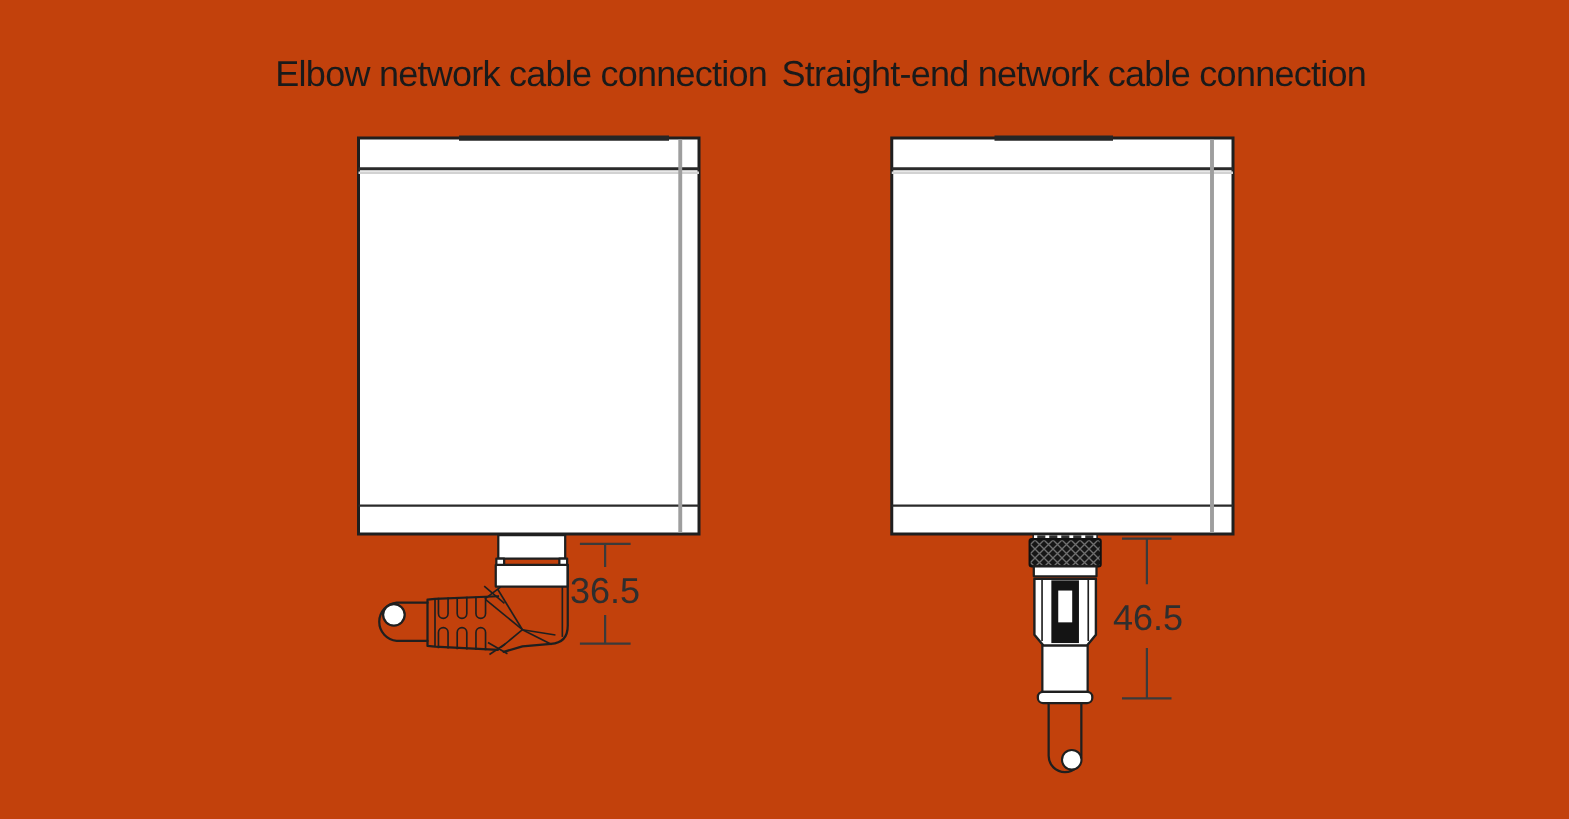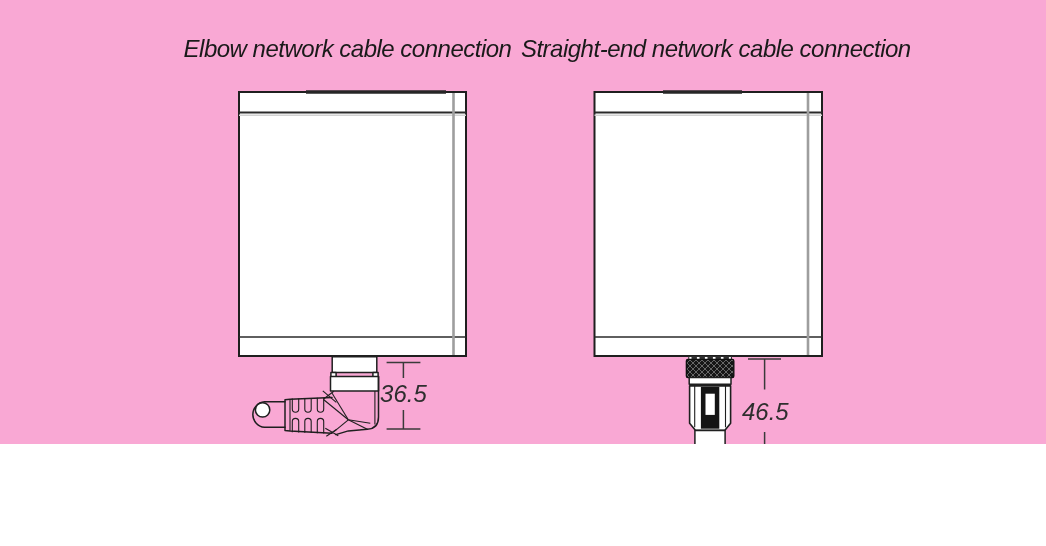--- a/index.html
+++ b/index.html
@@ -1,17 +1,17 @@
 <!DOCTYPE html>
 <html><head>
 <meta charset="utf-8">
 <style>
   html,body{margin:0;padding:0;background:#ffffff;}
-  .stage{position:relative;width:1046px;height:444px;background:#f9a8d4;overflow:hidden;
-         font-family:"Liberation Sans","DejaVu Sans",sans-serif;font-style:italic;}
+  .stage{position:relative;width:1046px;height:546px;background:#c2410c;overflow:hidden;
+         font-family:"Liberation Sans","DejaVu Sans",sans-serif;}
   svg{display:block;}
   .title{font-family:"Liberation Sans","DejaVu Sans",sans-serif;font-size:24px;fill:#1a1a1a;
          text-anchor:middle;letter-spacing:-0.5px;}
   .dimtext{font-family:"Liberation Sans","DejaVu Sans",sans-serif;font-size:24px;fill:#2e2e2e;
          text-anchor:middle;}
   .ln   {stroke:#1f1f1f;stroke-width:1.5;fill:none;stroke-linecap:round;stroke-linejoin:round;}
   .lnf  {stroke:#1f1f1f;stroke-width:1.5;fill:#ffffff;stroke-linejoin:round;}
   .thin {stroke:#1f1f1f;stroke-width:1.1;fill:none;}
   .boxln{stroke:#1f1f1f;stroke-width:2;fill:#ffffff;}
   .innerh{stroke:#2a2a2a;stroke-width:2;fill:none;}

